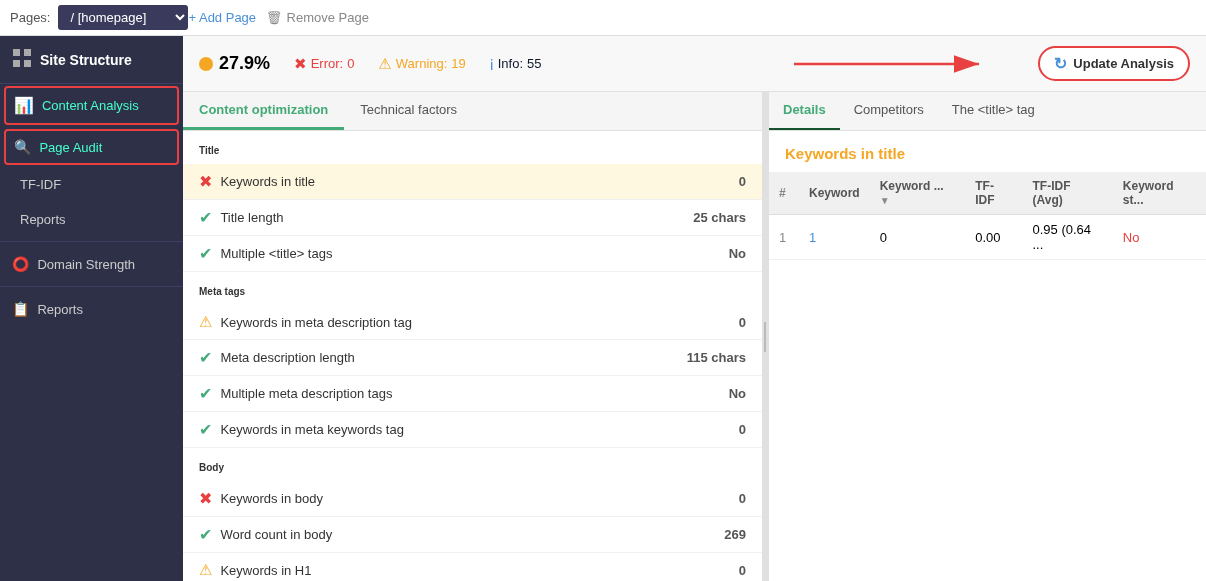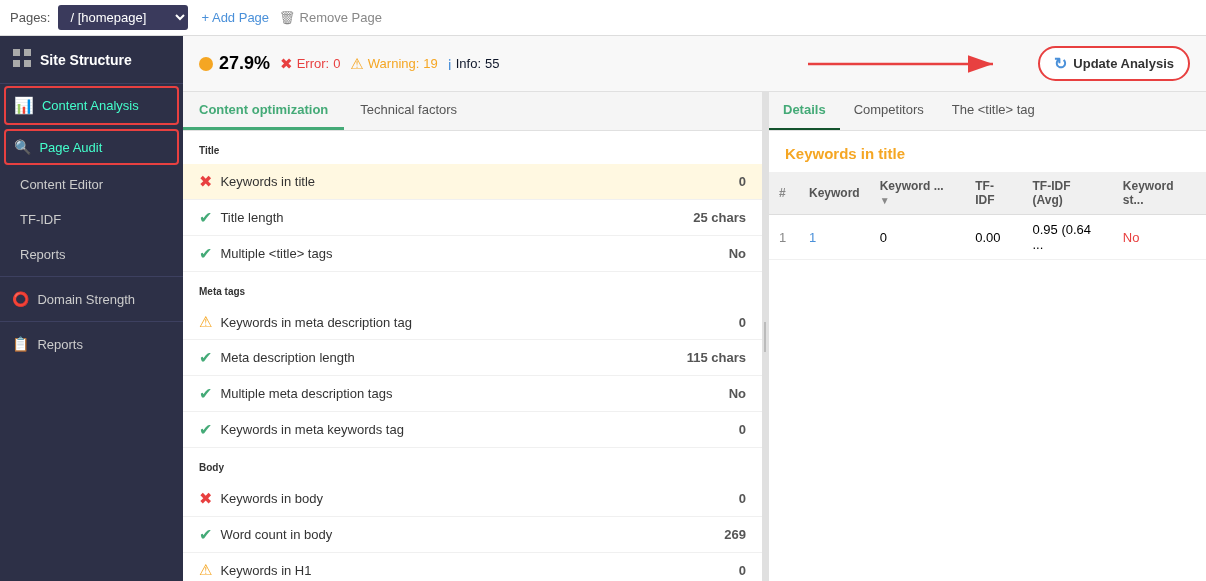--- a/index.html
+++ b/index.html
@@ -8,21 +8,21 @@
     
     .top-bar {
       display: flex; align-items: center; background: #fff; border-bottom: 1px solid #ddd;
       padding: 0 10px; height: 36px; flex-shrink: 0;
     }
     .pages-label { color: #555; margin-right: 8px; font-size: 13px; }
     .page-select {
       background: #3a3a5c; color: #fff; border: none; padding: 4px 8px;
       font-size: 13px; border-radius: 3px; cursor: pointer; min-width: 130px;
     }
-    .top-bar-actions { display: flex; align-items: center; gap: 10px; margin-left: 13px; }
+    .top-bar-actions { display: flex; align-items: center; gap: 10px; margin-left: 0; }
     .add-page-btn, .remove-page-btn {
       background: none; border: none; font-size: 13px; cursor: pointer; display: flex; align-items: center; gap: 4px;
     }
     .add-page-btn { color: #4a90d9; }
     .remove-page-btn { color: #888; }
 
     
     .main-layout { display: flex; flex: 1; overflow: hidden; }
 
     
@@ -40,21 +40,21 @@
       font-size: 13px; color: #ccc; transition: background 0.2s;
     }
     .sidebar-item.highlighted {
       border: 2px solid #e84040; border-radius: 4px; color: #4fc; margin: 2px 4px;
       padding: 8px 8px;
     }
     .sidebar-divider { border-bottom: 1px solid #3d4060; margin: 4px 0; }
 
     
     .status-bar {
-      display: flex; align-items: center; gap: 10px; padding: 10px 16px;
+      display: flex; align-items: center; gap: 24px; padding: 10px 16px;
       background: #f8f8f8; border-bottom: 1px solid #e0e0e0; flex-shrink: 0;
     }
     .status-score { display: flex; align-items: center; gap: 6px; font-size: 18px; font-weight: bold; }
     .score-dot { width: 14px; height: 14px; border-radius: 50%; background: #f5a623; }
     .status-item { display: flex; align-items: center; gap: 4px; font-size: 13px; }
     .status-error { color: #e84040; }
     .status-warning { color: #f5a623; }
     .status-info { color: #0f172a; }
     .update-btn {
       margin-left: auto; display: flex; align-items: center; gap: 6px;
@@ -154,24 +154,20 @@
     <div class="sidebar-item highlighted">
       <span style="color:#4fc; font-size:16px;">📊</span>
       <span>Content Analysis</span>
     </div>
 
     <div class="sidebar-item highlighted">
       <span style="font-size:14px;">🔍</span>
       <span>Page Audit</span>
     </div>
 
-    <div class="sidebar-item">
-      <span></span>
-      <span>Content Editor</span>
-    </div>
 
     <div class="sidebar-item">
       <span></span>
       <span>TF-IDF</span>
     </div>
 
     <div class="sidebar-item">
       <span></span>
       <span>Reports</span>
     </div>

